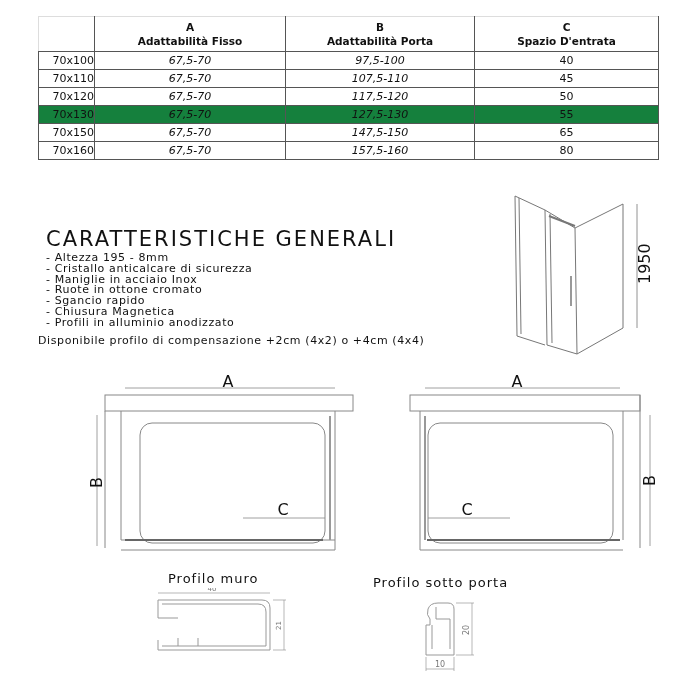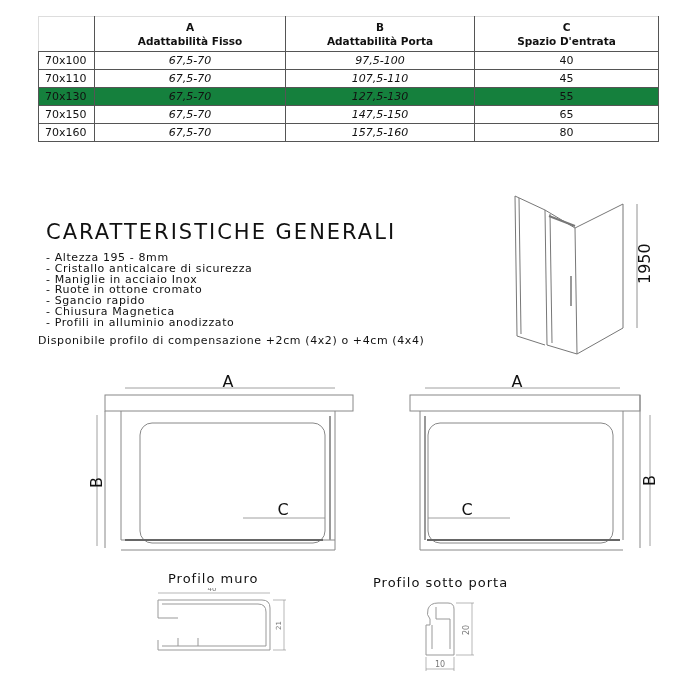--- a/index.html
+++ b/index.html
@@ -2,25 +2,25 @@
 <html><head>
 <meta charset="utf-8">
 <style>
   html, body { margin:0; padding:0; background:#ffffff; }
   body { width:700px; height:700px; position:relative; overflow:hidden; font-family:"Liberation Sans", sans-serif; color:#111; }
   .abs { position:absolute; }
   table.spec { position:absolute; left:38px; top:16px; width:621px; border-collapse:collapse; font-family:"DejaVu Sans", sans-serif; font-size:11px; }
   table.spec td, table.spec th { border:1px solid #555; padding:0; height:17px; line-height:17px; }
   table.spec th { height:34px; line-height:14px; font-weight:bold; font-size:10.5px; text-align:center; border-top:1px solid #ddd; }
   table.spec th.corner { border-left:1px solid #ddd; border-top:1px solid #ddd; }
-  table.spec td.size { text-align:left; padding-left:6px; width:49px; }
+  table.spec td.size { text-align:right; padding-left:6px; width:49px; }
   table.spec td.val { text-align:center; font-style:italic;margin-left:38px; }
   table.spec td.c { text-align:center; }
   table.spec tr.hl td { background:#15803d; }
-  .title { left:46px; top:220px; font-size:21px; letter-spacing:2px; font-family:"DejaVu Sans", sans-serif; font-weight:normal; }
+  .title { left:46px; top:227px; font-size:21px; letter-spacing:2px; font-family:"DejaVu Sans", sans-serif; font-weight:normal; }
   ul.feat { position:absolute; left:46px; top:253px; margin:0; padding:0; list-style:none; font-size:11px; line-height:10.8px; letter-spacing:0.6px; font-family:"DejaVu Sans", sans-serif; }
   .avail { left:38px; top:334px; font-size:11px; letter-spacing:0.6px; font-family:"DejaVu Sans", sans-serif; }
   .lbl { font-family:"DejaVu Sans", sans-serif; font-size:13px; letter-spacing:1px; }
   svg text { font-family:"DejaVu Sans", sans-serif; }
 </style>
 </head>
 <body>
 
 <table class="spec">
   <thead>
@@ -45,20 +45,26 @@
       <td class="size">70x100</td>
       <td class="val">67,5-70</td>
       <td class="val">97,5-100</td>
       <td class="c">40</td>
     </tr>
     <tr>
       <td class="size">70x110</td>
       <td class="val">67,5-70</td>
       <td class="val">107,5-110</td>
       <td class="c">45</td>
+    </tr>
+    <tr>
+      <td class="size">70x120</td>
+      <td class="val">67,5-70</td>
+      <td class="val">117,5-120</td>
+      <td class="c">50</td>
     </tr>
     <tr class="hl">
       <td class="size">70x130</td>
       <td class="val">67,5-70</td>
       <td class="val">127,5-130</td>
       <td class="c">55</td>
     </tr>
     <tr>
       <td class="size">70x150</td>
       <td class="val">67,5-70</td>

